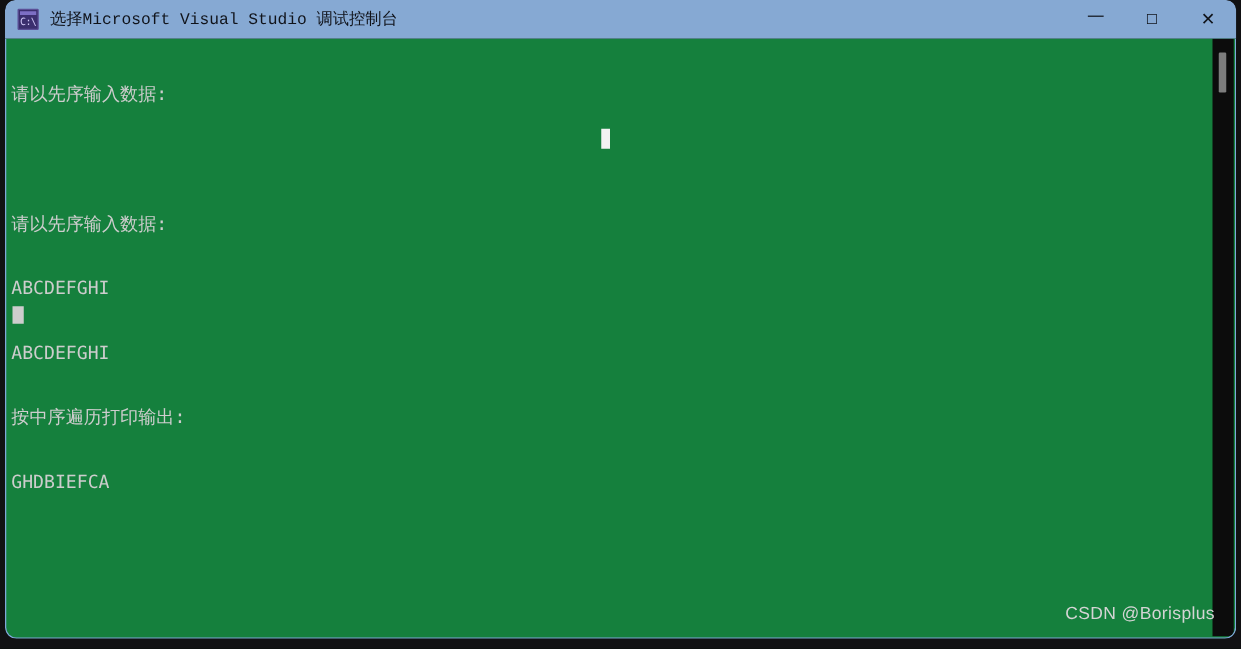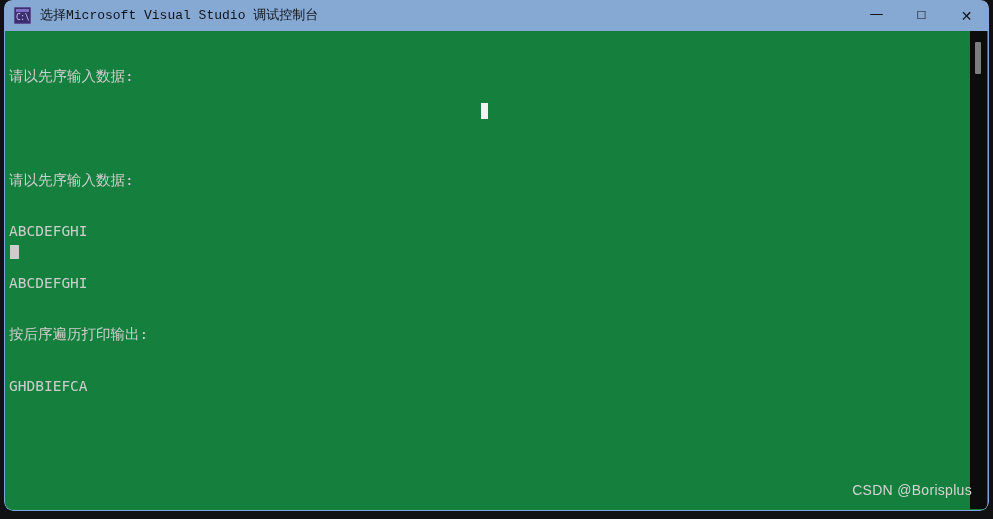--- a/index.html
+++ b/index.html
@@ -227,21 +227,21 @@
     </div>
 
     <div class="console-body">
 
       <div class="console-text">
         <div class="console-line">请以先序输入数据:</div>
         <div class="console-line blank"></div>
         <div class="console-line">请以先序输入数据:</div>
         <div class="console-line">ABCDEFGHI</div>
         <div class="console-line">ABCDEFGHI</div>
-        <div class="console-line">按后序遍历打印输出:</div>
+        <div class="console-line">按中序遍历打印输出:</div>
         <div class="console-line">GHDBIEFCA</div>
         
         
       </div>
 
       <div class="block-cursor"></div>
       <div class="ibeam-cursor"></div>
 
       <div class="scrollbar-track">
         <div class="scrollbar-thumb"></div>

